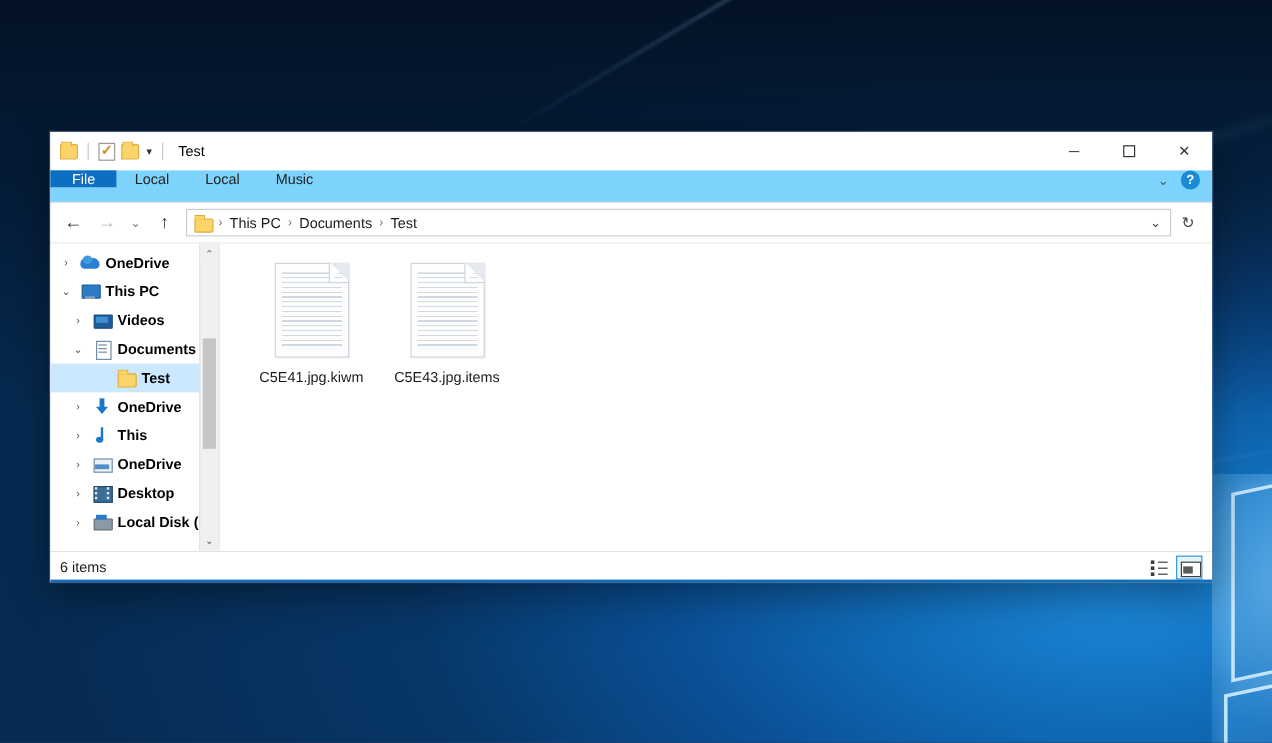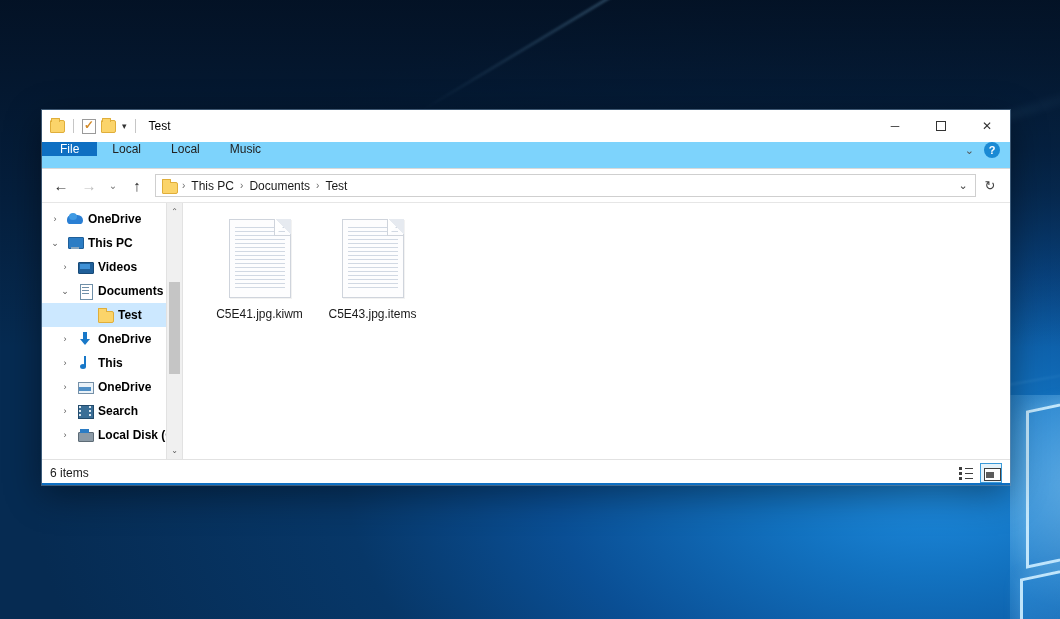--- a/index.html
+++ b/index.html
@@ -463,21 +463,21 @@
 
       <div class="tree-item" style="padding-left:16px;">
         <span class="tw">›</span>
         <span class="t-ico ic-pics"></span>
         <span class="t-label">OneDrive</span>
       </div>
 
       <div class="tree-item" style="padding-left:16px;">
         <span class="tw">›</span>
         <span class="t-ico ic-vids"></span>
-        <span class="t-label">Search</span>
+        <span class="t-label">Desktop</span>
       </div>
 
       <div class="tree-item" style="padding-left:16px;">
         <span class="tw">›</span>
         <span class="t-ico ic-disk"></span>
         <span class="t-label">Local Disk (C:)</span>
       </div>
 
       <div class="sb-scroll">
         <div class="sb-arrow">⌃</div>

